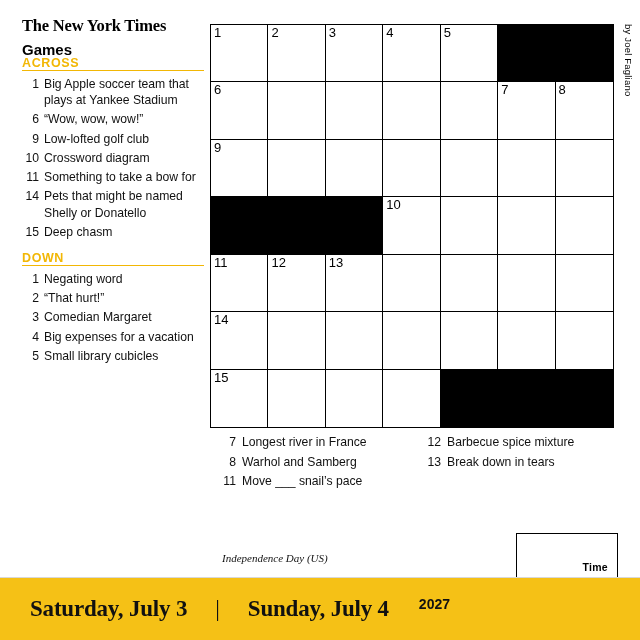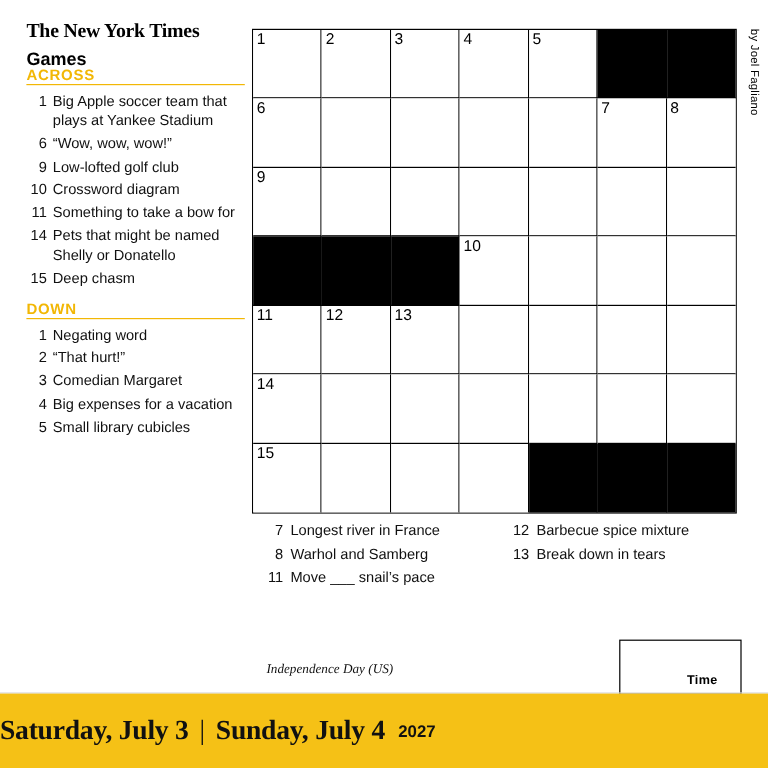--- a/index.html
+++ b/index.html
@@ -157,21 +157,21 @@
     position: absolute;
     right: 22px;
     top: 533px;
     width: 102px;
     height: 46px;
     border: 1.4px solid #000;
     box-sizing: border-box;
   }
   .time-box .label {
     position: absolute;
-    right: 19px;
+    right: 9px;
     bottom: 5px;
     font-size: 10.5px;
     font-weight: bold;
     letter-spacing: 0.3px;
   }
 
   
   .holiday {
     position: absolute;
     left: 222px;
@@ -187,24 +187,26 @@
     position: absolute;
     left: 0;
     bottom: 0;
     width: 640px;
     height: 62px;
     background: #f5c116;
     display: flex;
     align-items: center;
   }
   .footer .dates {
+    margin-left: 30px;
     display: flex;
-    align-items: center;
+    align-items: flex-start;
     font-family: "Liberation Serif", serif;
     color: #111;
+    gap: 19px;
   }
   .footer .d1, .footer .d2 {
     font-weight: bold;
     font-size: 23px;
     letter-spacing: -0.2px;
   }
   .footer .sep {
     font-size: 23px;
     margin: 0 9px;
     font-weight: normal;

